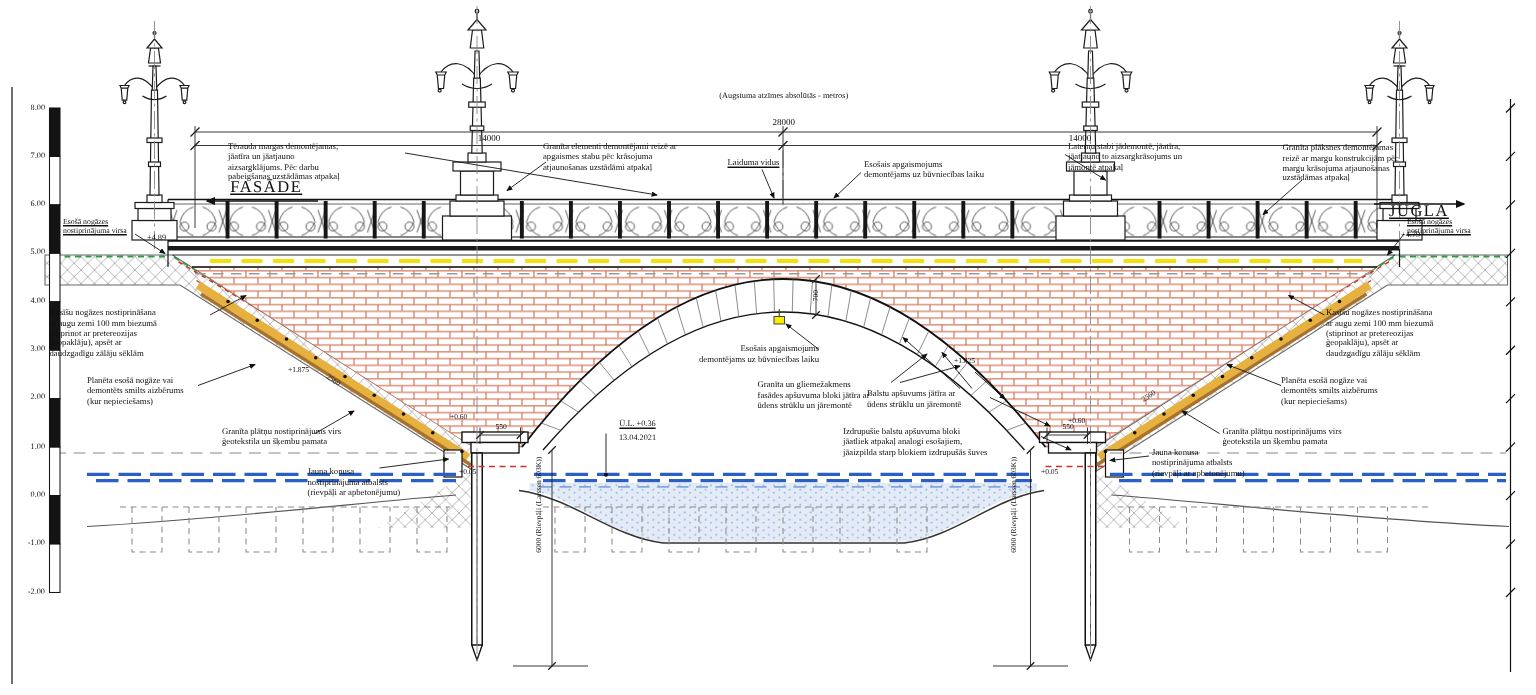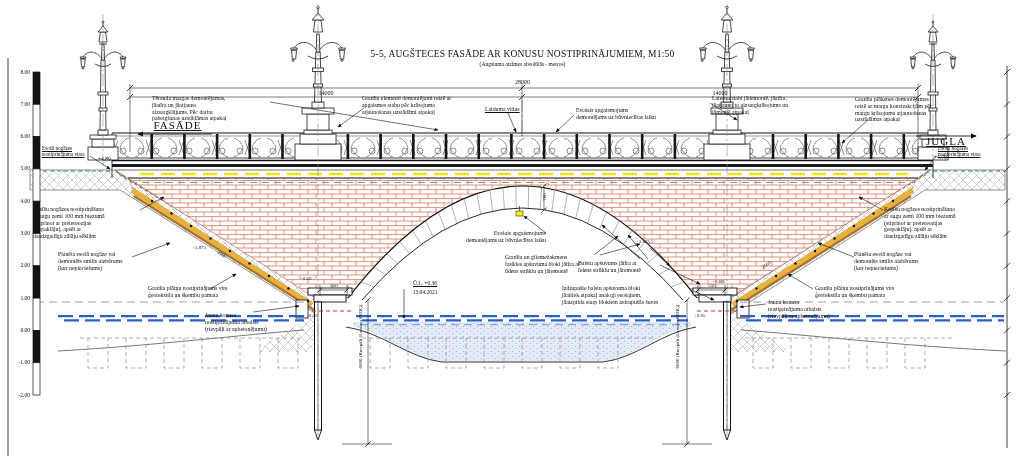--- a/index.html
+++ b/index.html
@@ -362,21 +362,20 @@
         <circle cx="854" cy="226" r="1.2"></circle>
         <circle cx="834.5" cy="238.5" r="1.2"></circle>
         <circle cx="815" cy="251" r="1.2"></circle>
         <circle cx="795.5" cy="263.5" r="1.2"></circle>
         <circle cx="776" cy="276" r="1.2"></circle>
         <circle cx="756.5" cy="288.5" r="1.2"></circle>
         <circle cx="737" cy="301" r="1.2"></circle>
       </g>
 </svg>
 
-<div class="lbl c" style="left:330px;top:49px;width:385px;font-size:9.5px;letter-spacing:0.2px;">5-5, AUGŠTECES FASĀDE AR KONUSU NOSTIPRINĀJUMIEM, M1:50</div>
 <div class="lbl c" style="left:380px;top:61px;width:285px;font-size:5.5px;">(Augstuma atzīmes absolūtās - metros)</div>
 
 <div class="lbl c" style="left:495px;top:79px;width:55px;font-size:6px;">28000</div>
 <div class="lbl c" style="left:300px;top:90px;width:52px;font-size:6px;">14000</div>
 <div class="lbl c" style="left:694px;top:90px;width:52px;font-size:6px;">14000</div>
 
 <div class="lbl c u" style="left:140px;top:119px;width:75px;font-size:11px;letter-spacing:1px;">FASĀDE</div>
 <div class="lbl c u" style="left:915px;top:135px;width:62px;font-size:11px;letter-spacing:1px;">JUGLA</div>
 
 <div class="lbl u" style="left:42px;top:145px;width:72px;font-size:5.2px;">Esošā nogāzes

